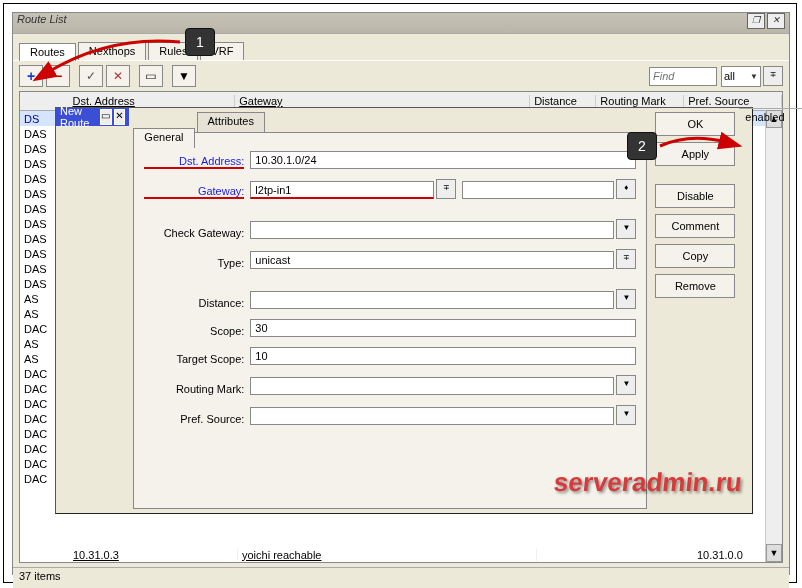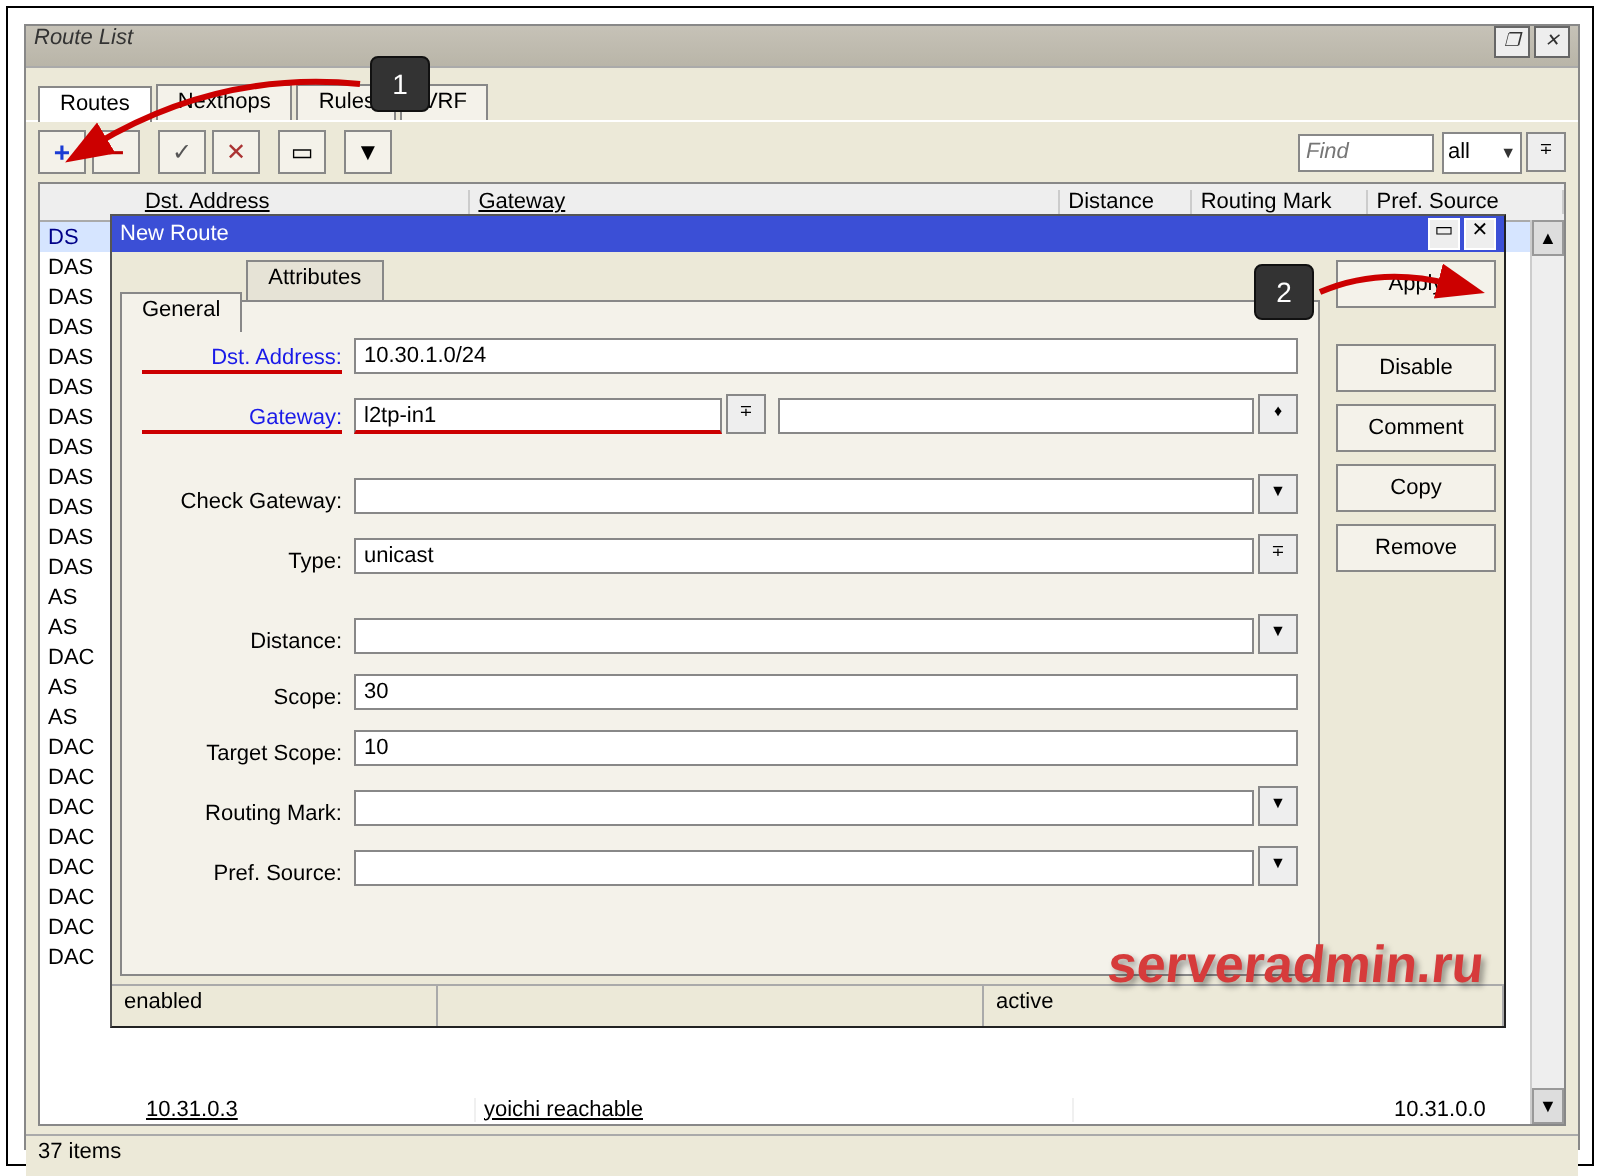--- a/index.html
+++ b/index.html
@@ -183,21 +183,21 @@
     left:55px;
     top:107px;
     width:698px;
     height:407px;
     background:#ece9d8;
     border:1px solid #555;
     border-right-color:#222;
     border-bottom-color:#222;
     box-sizing:border-box;
     display:flex;
-    flex-direction:column;
+    flex-direction:row;
   }
   .nr-title {
     height:18px;
     background:#3b4fd6;
     color:#fff;
     display:flex; align-items:center;
     padding:0 4px;
     font-size:11px;
   }
   .nr-title .spacer{flex:1;}
@@ -652,20 +652,21 @@
           <div class="drop-btn">▼</div>
         </div>
         <div class="form-row">
           <label>Pref. Source:</label>
           <input class="form-input wfull" value="" style="">
           <div class="drop-btn">▼</div>
         </div>
       </div>
     </div>
     <div class="nr-right">
+      <div class="nr-btn">OK</div>
       <div class="nr-btn">Apply</div>
       <div style="height:6px"></div>
       <div class="nr-btn">Disable</div>
       <div class="nr-btn">Comment</div>
       <div class="nr-btn">Copy</div>
       <div class="nr-btn">Remove</div>
     </div>
   </div>
   <div class="nr-bottom">
     <div class="cell w1">enabled</div>

